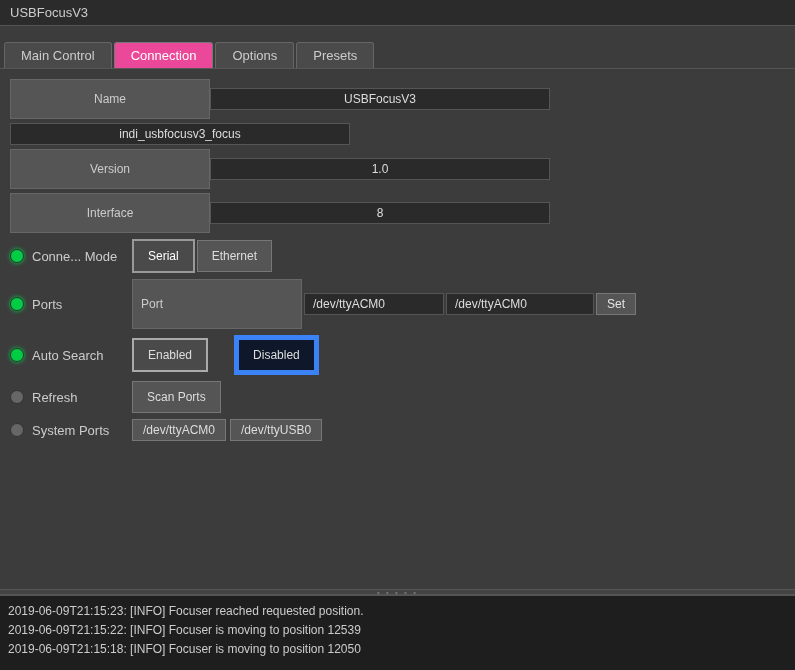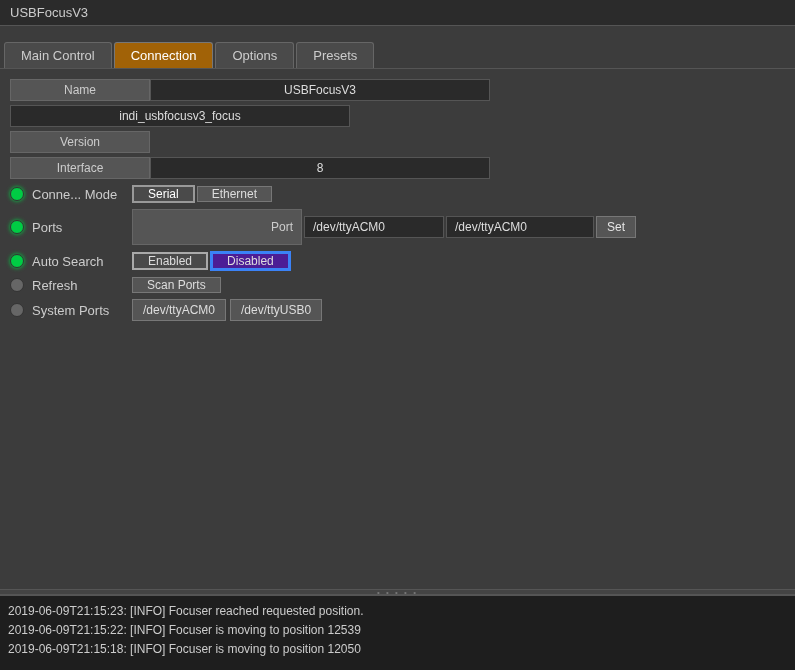--- a/index.html
+++ b/index.html
@@ -34,21 +34,21 @@
       background: #4a4a4a;
       border: 1px solid #666;
       border-bottom: none;
       cursor: pointer;
       color: #ccc;
       font-size: 13px;
       margin-right: 2px;
       border-radius: 3px 3px 0 0;
     }
     .tab.active {
-      background: #a16207;
+      background: #ec4899;
       color: #fff;
       border-color: #777;
     }
 
     
     .main-content {
       background: #3c3c3c;
       padding: 10px;
       height: 520px;
       overflow: hidden;
@@ -102,67 +102,68 @@
       gap: 4px;
     }
     .info-row {
       display: flex;
       align-items: center;
     }
     .info-label {
       background: #555;
       border: 1px solid #666;
       color: #ccc;
-      padding: 3px 8px;
-      width: 140px;
+      padding: 12px 8px;
+      width: 200px;
       text-align: center;
       font-size: 12px;
     }
     .info-value {
       background: #2a2a2a;
       border: 1px solid #555;
       color: #ddd;
       padding: 3px 10px;
       width: 340px;
       text-align: center;
       font-size: 12px;
     }
 
     
     .btn {
       background: #555;
       border: 1px solid #777;
       color: #ddd;
-      padding: 0 14px;
+      padding: 8px 14px;
       cursor: pointer;
       font-size: 12px;
       margin-right: 2px;
     }
     .btn.active {
       background: #4a4a4a;
       border: 2px solid #999;
       color: #fff;
     }
     .btn.enabled-active {
       background: #4a4a4a;
       border: 2px solid #aaa;
     }
     .btn.disabled-inactive {
-      background: #4c1d95;
-      border: 3px solid #3b82f6;
+      background: #0f172a;
+      border: 5px solid #3b82f6;
+      margin-left: 24px;
     }
 
     
     .port-label-cell {
       background: #555;
       border: 1px solid #666;
       color: #ccc;
-      padding: 10px 8px;
+      padding: 17px 8px;
       width: 170px;
-      text-align: right;
+      text-align: left;
       font-size: 12px;
     }
     .port-value {
       background: #2a2a2a;
       border: 1px solid #555;
       color: #ddd;
       padding: 3px 8px;
       font-size: 12px;
     }
     .port-set-btn {
@@ -253,20 +254,21 @@
     <div class="driver-info-rows">
       <div class="info-row">
         <div class="info-label">Name</div>
         <div class="info-value">USBFocusV3</div>
       </div>
       <div class="info-row">
         <div class="info-value">indi_usbfocusv3_focus</div>
       </div>
       <div class="info-row">
         <div class="info-label">Version</div>
+        <div class="info-value">1.0</div>
       </div>
       <div class="info-row">
         <div class="info-label">Interface</div>
         <div class="info-value">8</div>
       </div>
     </div>
   </div>
 
   <div class="form-row">
     <div class="indicator green"></div>

